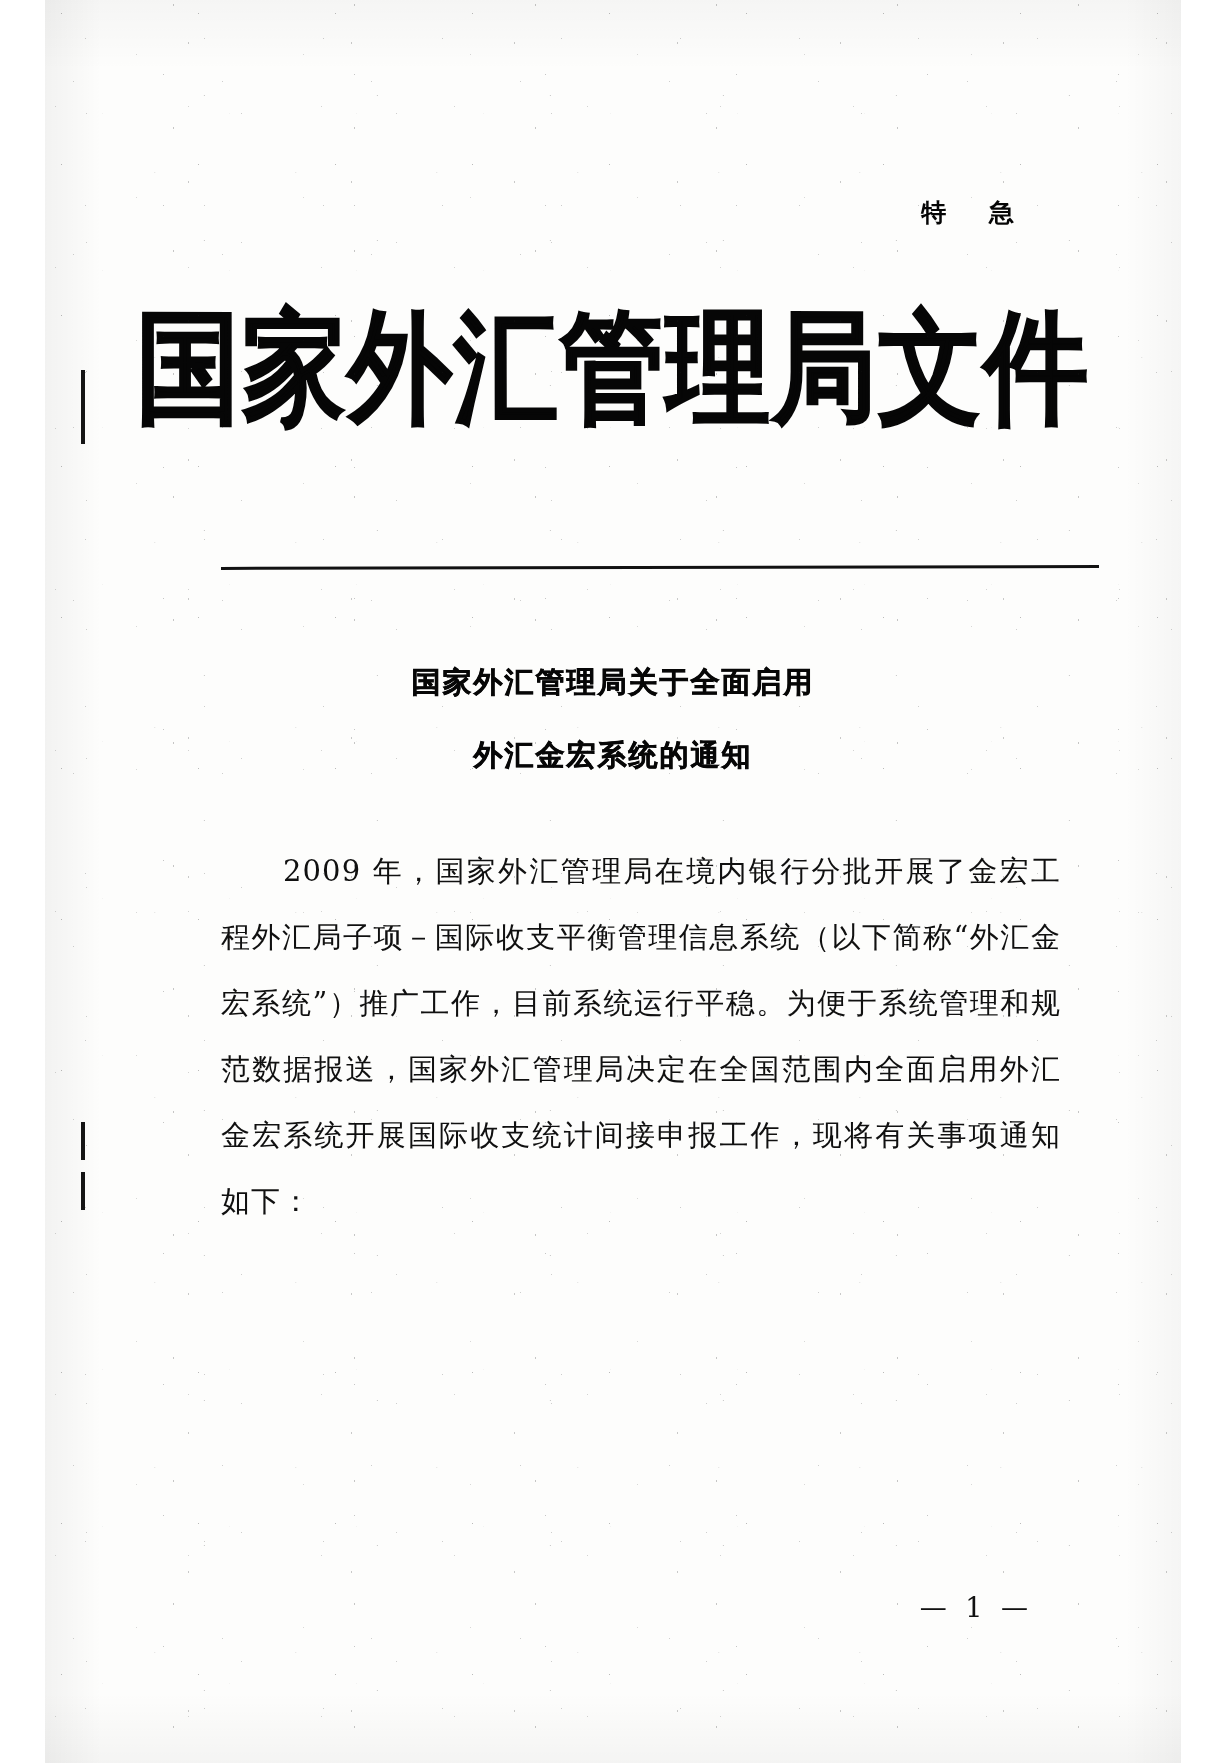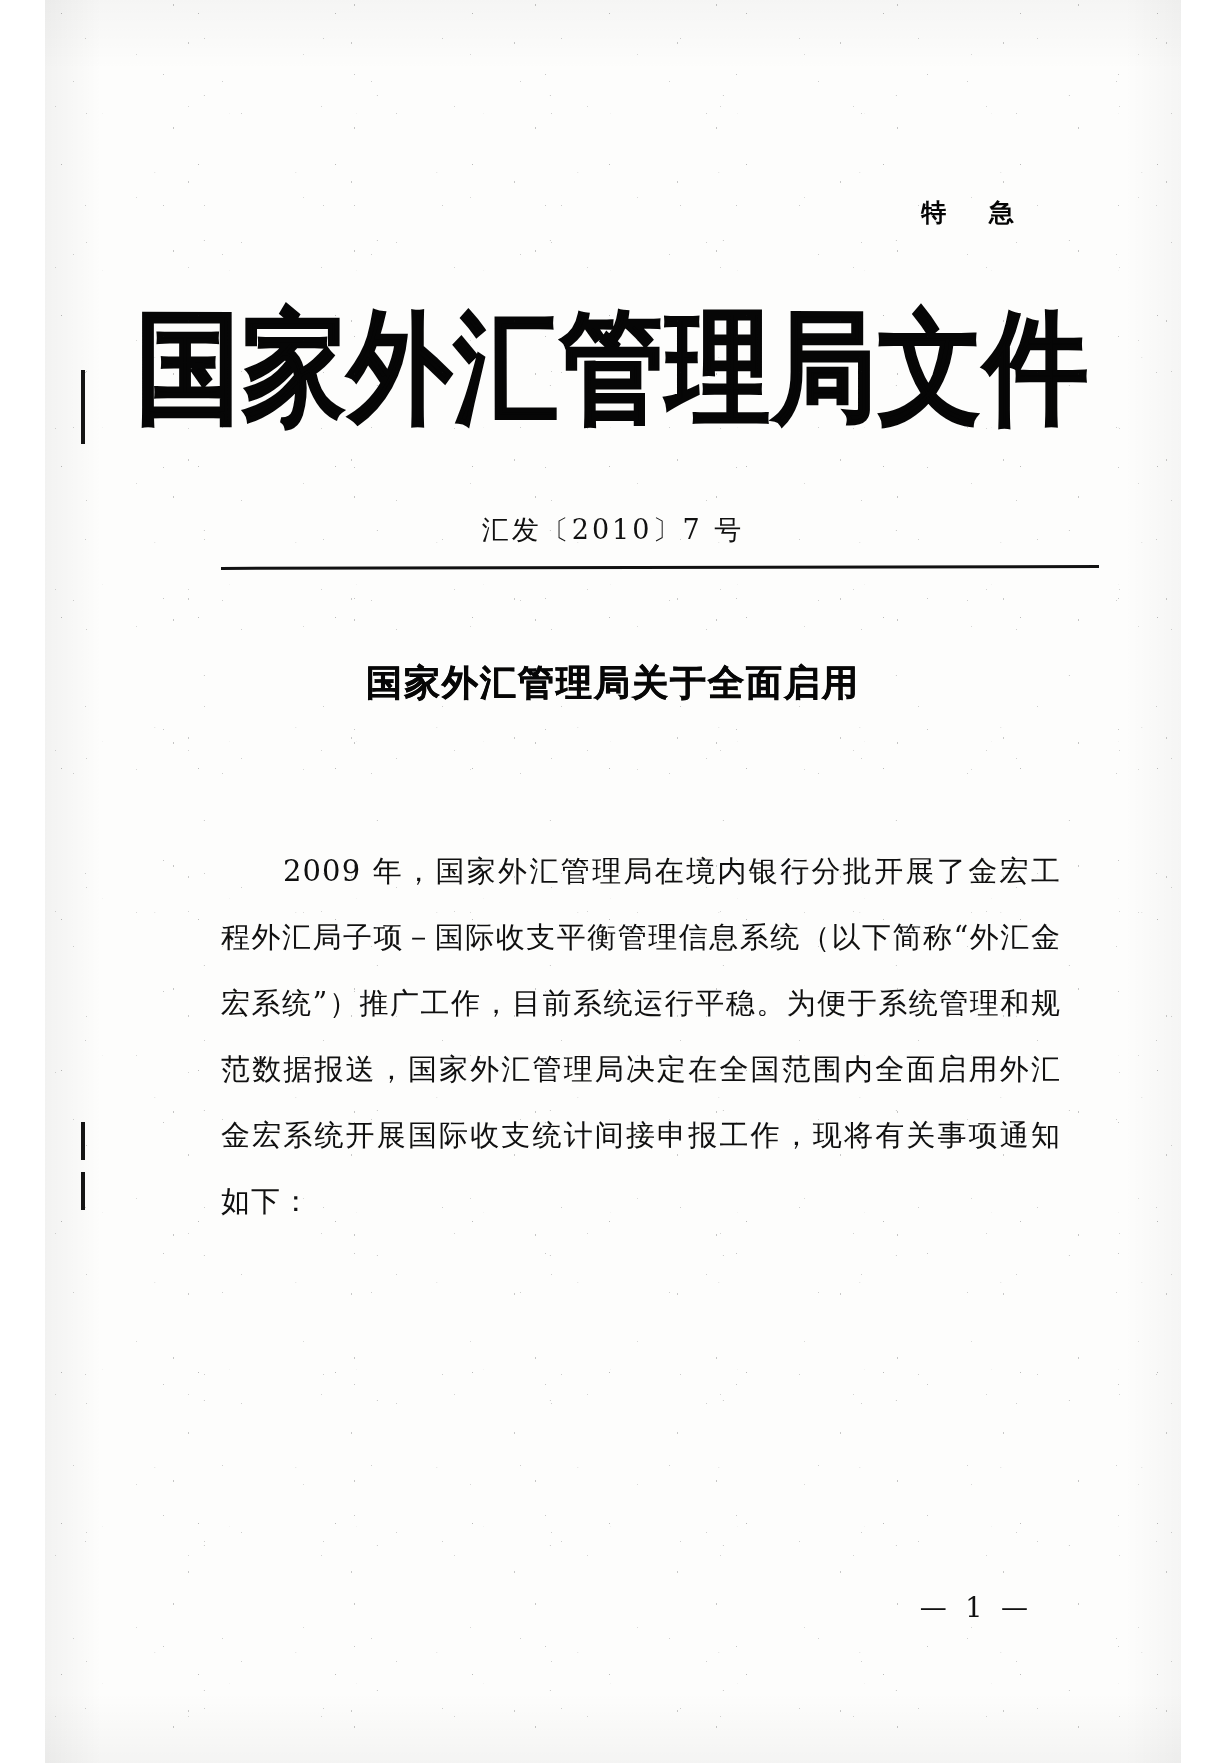--- a/index.html
+++ b/index.html
@@ -99,21 +99,21 @@
 
   
   .doctitle {
     position: absolute;
     top: 646px;
     left: 0;
     right: 0;
     text-align: center;
     font-family: "DejaVu Sans", "Liberation Sans", sans-serif;
     font-weight: bold;
-    font-size: 36px;
+    font-size: 29px;
     line-height: 73px;
     letter-spacing: 2px;
     color: #070707;
     -webkit-text-stroke: .55px #070707;
   }
 
   
   .body {
     position: absolute;
     top: 838px;
@@ -177,26 +177,26 @@
   <div class="edgeshade"></div>
 
   <div class="tick tick-top"></div>
   <div class="tick tick-mid"></div>
   <div class="tick tick-bottom"></div>
 
   <div class="urgent">特  急</div>
 
   <div class="masthead">国家外汇管理局文件</div>
 
-  <div class="docnum">汇发〔2010〕7 号</div>
 
   <div class="rule"></div>
 
   <div class="doctitle">
     <div>国家外汇管理局关于全面启用</div>
+    <div>外汇金宏系统的通知</div>
   </div>
 
   <div class="body">
     <p class="indent">2009 年，国家外汇管理局在境内银行分批开展了金宏工程外汇局子项－国际收支平衡管理信息系统（以下简称“外汇金宏系统”）推广工作，目前系统运行平稳。为便于系统管理和规范数据报送，国家外汇管理局决定在全国范围内全面启用外汇金宏系统开展国际收支统计间接申报工作，现将有关事项通知如下：</p>
   </div>
 
   <div class="pagenum">— 1 —</div>
 
   <div class="grain"></div>
 

